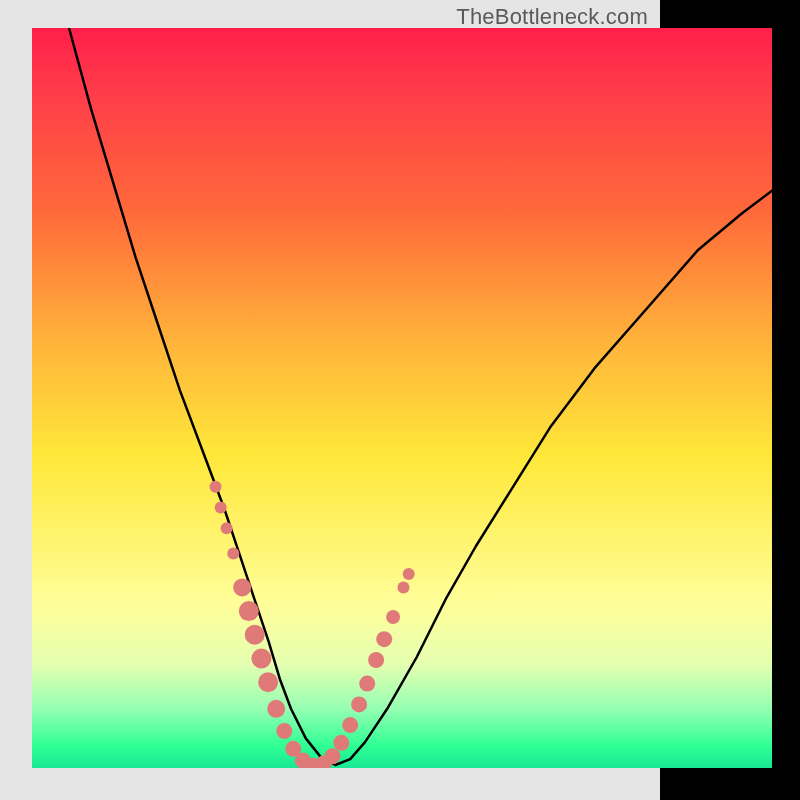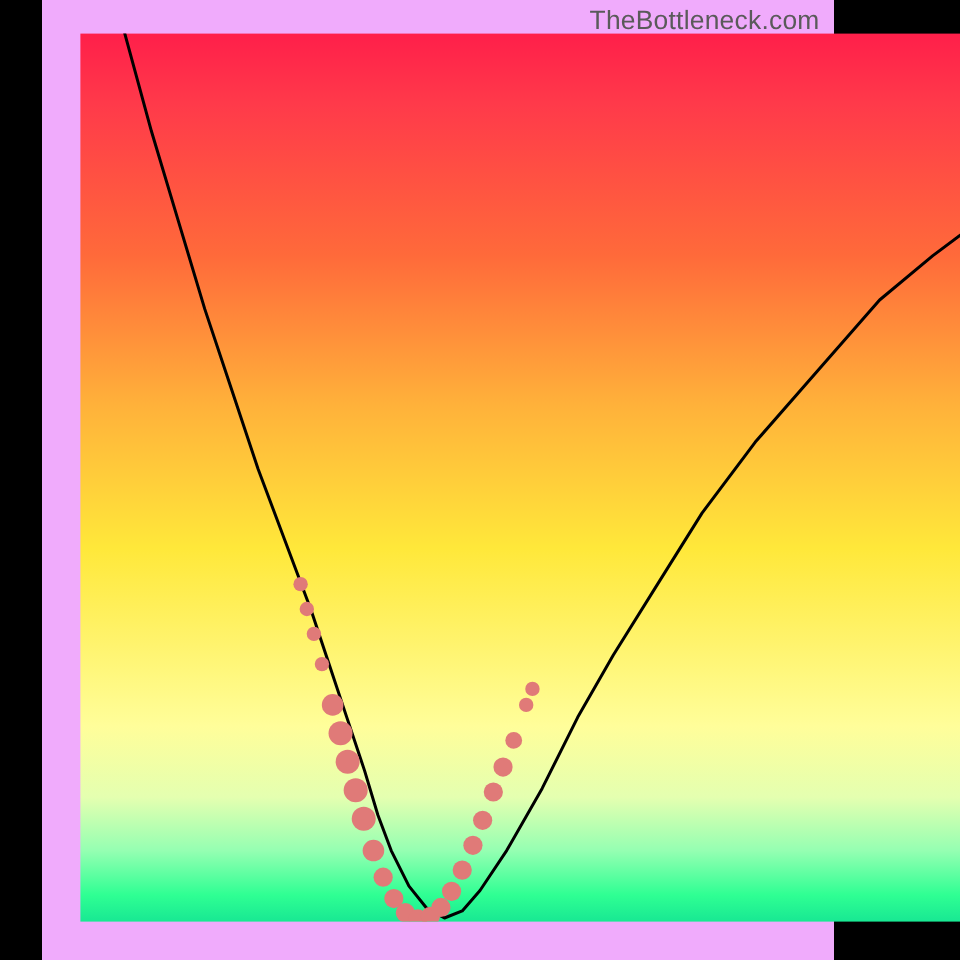--- a/index.html
+++ b/index.html
@@ -8,22 +8,21 @@
     width: 800px;
     height: 800px;
     background: #000;
     font-family: Arial, Helvetica, sans-serif;
     overflow: hidden;
   }
   .frame {
     position: relative;
     width: 660px;
     height: 800px;
-    background: #f0abfc;
-    margin-left: 35px;
+    background: #e5e5e5;
   }
   .watermark {
     position: absolute;
     top: 4px;
     right: 12px;
     color: #5a5a5a;
     font-size: 22px;
     font-weight: 500;
     letter-spacing: 0.2px;
     z-index: 20;

